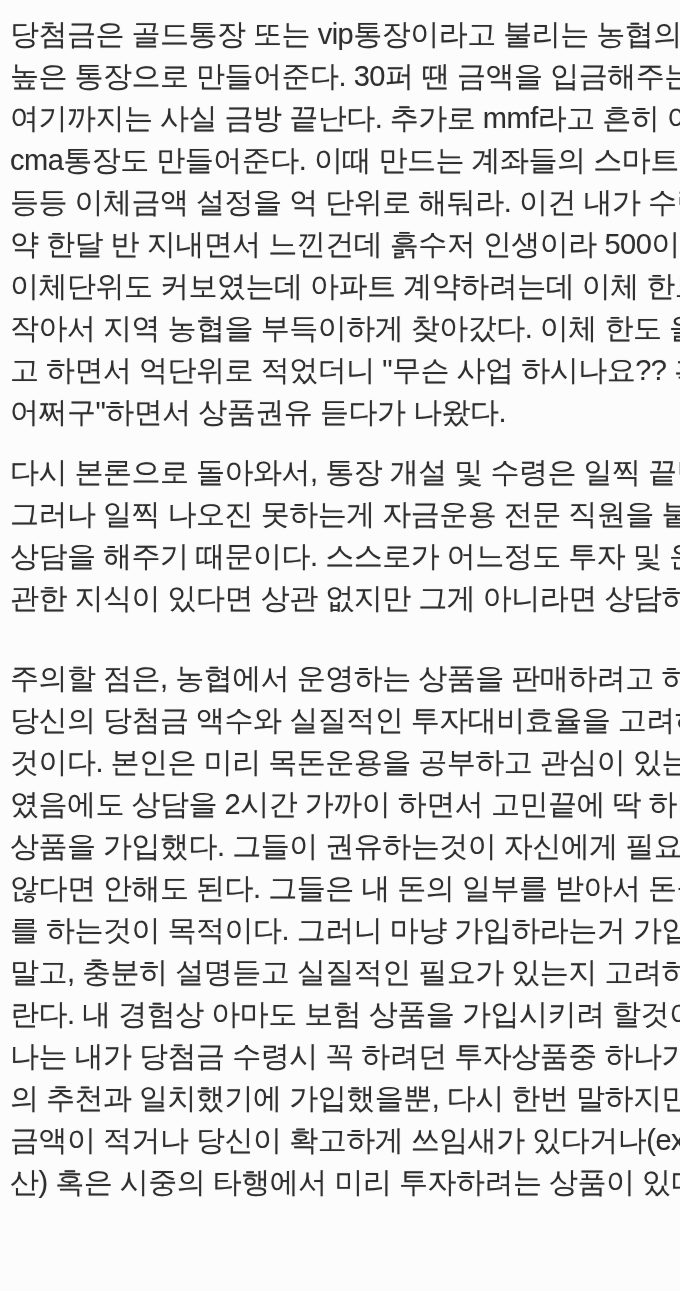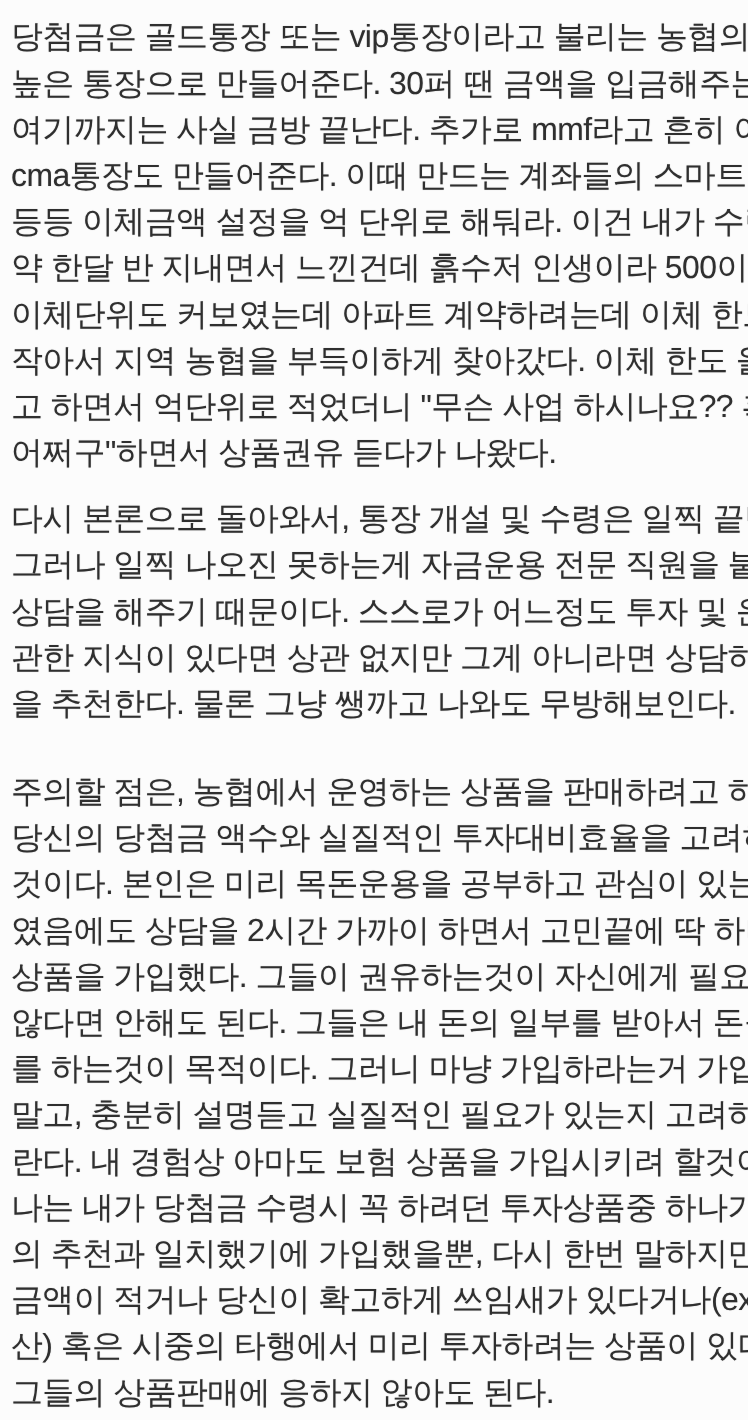--- a/index.html
+++ b/index.html
@@ -50,33 +50,31 @@
     <div class="line">작아서 지역 농협을 부득이하게 찾아갔다. 이체 한도 올린다</div>
     <div class="line">고 하면서 억단위로 적었더니 "무슨 사업 하시나요?? 혹시</div>
     <div class="line">어쩌구"하면서 상품권유 듣다가 나왔다.</div>
   </div>
 
   <div class="para gap-small">
     <div class="line">다시 본론으로 돌아와서, 통장 개설 및 수령은 일찍 끝난다.</div>
     <div class="line">그러나 일찍 나오진 못하는게 자금운용 전문 직원을 붙여서</div>
     <div class="line">상담을 해주기 때문이다. 스스로가 어느정도 투자 및 운용에</div>
     <div class="line">관한 지식이 있다면 상관 없지만 그게 아니라면 상담하는것</div>
-    <div class="line">을 추천한다. 물론 그냥 쌩까고 나와도 무방해보인다.</div>
   </div>
 
   <div class="para gap-large">
     <div class="line">주의할 점은, 농협에서 운영하는 상품을 판매하려고 하는데</div>
     <div class="line">당신의 당첨금 액수와 실질적인 투자대비효율을 고려하라는</div>
     <div class="line">것이다. 본인은 미리 목돈운용을 공부하고 관심이 있는 분야</div>
     <div class="line">였음에도 상담을 2시간 가까이 하면서 고민끝에 딱 하나의</div>
     <div class="line">상품을 가입했다. 그들이 권유하는것이 자신에게 필요하지</div>
     <div class="line">않다면 안해도 된다. 그들은 내 돈의 일부를 받아서 돈놀이</div>
     <div class="line">를 하는것이 목적이다. 그러니 마냥 가입하라는거 가입하지</div>
     <div class="line">말고, 충분히 설명듣고 실질적인 필요가 있는지 고려하길 바</div>
     <div class="line">란다. 내 경험상 아마도 보험 상품을 가입시키려 할것이다.</div>
     <div class="line">나는 내가 당첨금 수령시 꼭 하려던 투자상품중 하나가 그들</div>
     <div class="line">의 추천과 일치했기에 가입했을뿐, 다시 한번 말하지만 당첨</div>
     <div class="line">금액이 적거나 당신이 확고하게 쓰임새가 있다거나(ex.빚청</div>
     <div class="line">산) 혹은 시중의 타행에서 미리 투자하려는 상품이 있다면</div>
-    <div class="line">그들의 상품판매에 응하지 않아도 된다.</div>
   </div>
 
 </div>
 
 </body></html>

